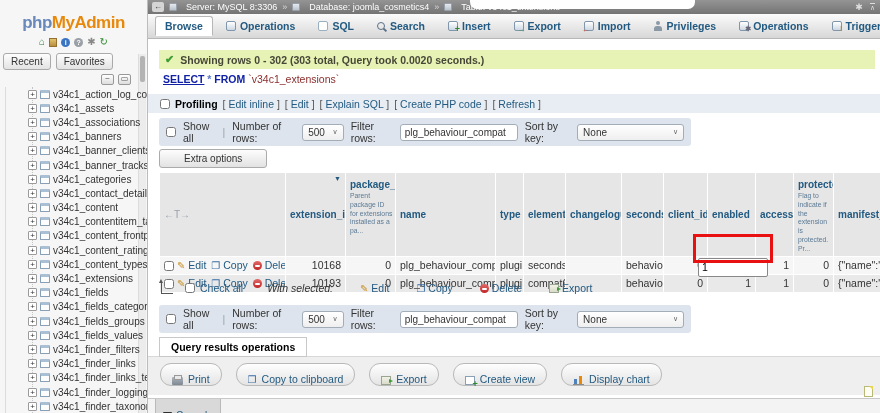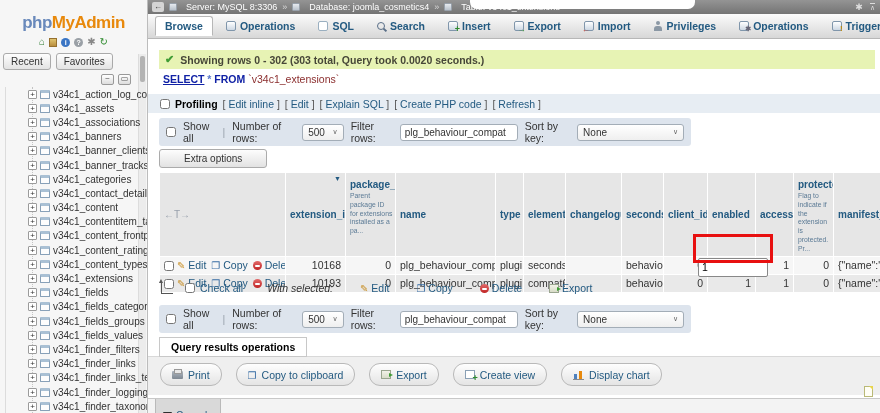--- a/index.html
+++ b/index.html
@@ -124,21 +124,21 @@
   .corner-arrow::before{content:"▲";position:absolute;top:-6px;left:-4.5px;font-size:7px;color:#555}
   .selbar .cb{margin-left:12px}
   .checkall{margin-left:5px;color:#235a81;text-decoration:none;cursor:pointer}
   .withsel{margin-left:24px;font-style:italic;color:#333}
   .selbar .alink{margin-left:27px;margin-right:0}
   
   .qlegend{position:absolute;top:337px;left:11px;background:#fff;border:1px solid #c8c8c8;padding:3px 11px;
            font-weight:bold;font-size:10.5px;color:#000;z-index:2}
   .qband{position:absolute;top:356px;left:0;width:100%;height:38px;background:#efefef;border-top:1px solid #d8d8d8}
   .qbtns{position:absolute;top:363px;left:12px;display:flex;gap:14px}
-  .qbtn{display:inline-flex;align-items:center;gap:5px;height:21px;padding:0 11px;border:1px solid #b9b9b9;
+  .qbtn{display:inline-flex;align-items:flex-end;gap:5px;height:21px;padding:0 11px;border:1px solid #b9b9b9;
         border-radius:11px;background:linear-gradient(#fefefe,#e4e4e4);color:#235a81;font-size:10.5px;cursor:pointer}
   .i-print{display:inline-block;width:11px;height:8px;background:linear-gradient(#aeb6bf,#7e8893);border-radius:1px;position:relative}
   .i-print::before{content:"";position:absolute;left:2px;top:-2px;width:6px;height:3px;background:#e8e8e8;border:1px solid #999}
   .i-chart{display:inline-block;width:11px;height:10px;position:relative;border-bottom:1px solid #8a8a8a}
   .i-chart::before{content:"";position:absolute;left:1px;bottom:0;width:3px;height:5px;background:#4f81bd}
   .i-chart::after{content:"";position:absolute;left:5.5px;bottom:0;width:3px;height:8px;background:#e8890c}
   .i-view{display:inline-block;width:10px;height:9px;border:1px solid #8aa0b5;background:#fff;position:relative;box-sizing:border-box}
   .i-view::after{content:"+";position:absolute;right:-4px;bottom:-5px;color:#2e8b2e;font-weight:bold;font-size:9px}
   
   .consolebar{position:absolute;top:398px;left:0;width:100%;height:15px;background:#f3f3f3;border-top:1px solid #c8c8c8;box-sizing:border-box}

